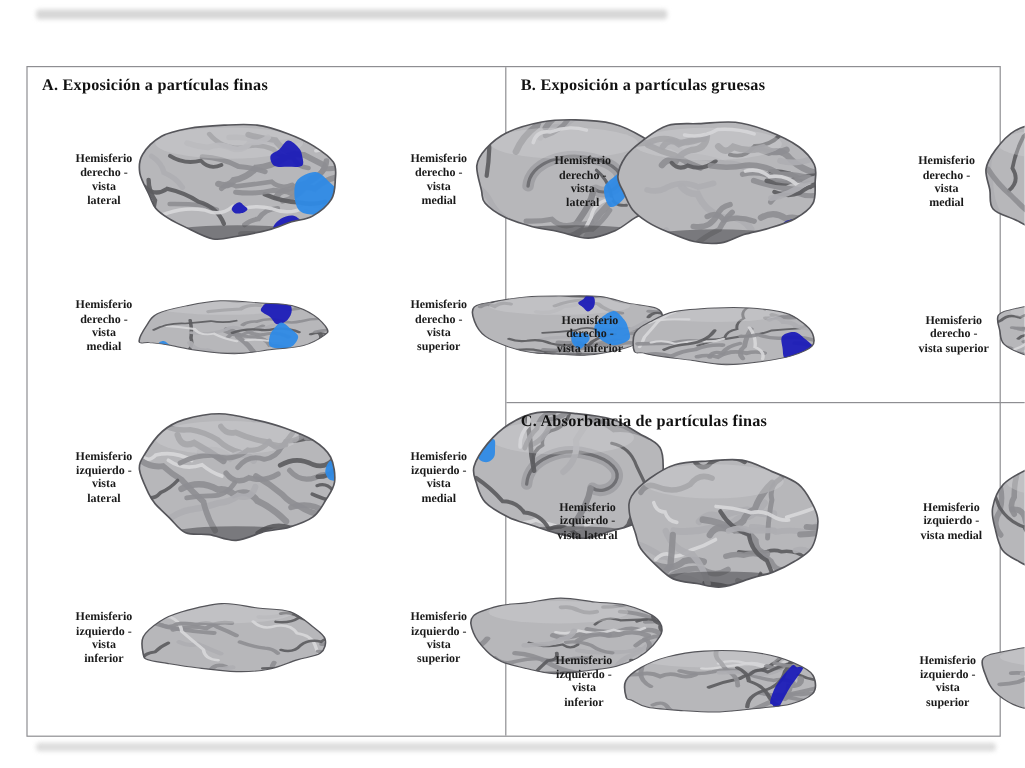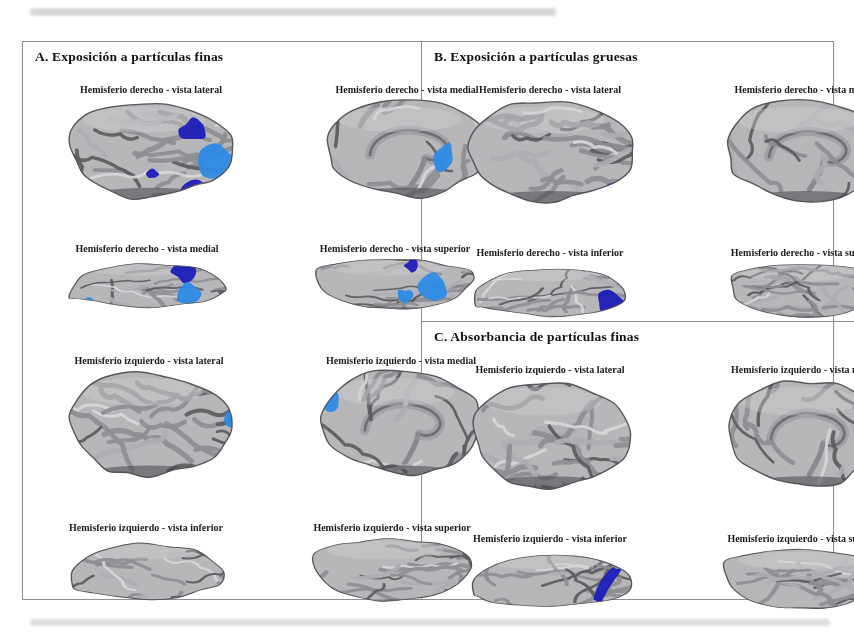--- a/index.html
+++ b/index.html
@@ -1,31 +1,31 @@
 <!DOCTYPE html>
 <html><head>
 <meta charset="utf-8">
 <style>
   html,body{margin:0;padding:0;background:#fff;}
   .page{position:relative;width:854px;height:640px;background:#ffffff;overflow:hidden;
         font-family:"Liberation Serif", serif;color:#111;}
   .artifact{position:absolute;background:#d7d7d7;filter:blur(1.6px);border-radius:3px;}
   .artifact.top{left:30px;top:8px;width:526px;height:8px;}
   .artifact.bottom{left:30px;top:619px;width:800px;height:7px;opacity:.85;}
-  .figure{position:absolute;left:22px;top:41px;width:810px;height:557px;
+  .figure{position:absolute;left:22px;top:55px;width:810px;height:557px;
           border:1px solid #8e8e92;display:flex;background:#fff;}
   .panel{box-sizing:border-box;}
   .pa{width:399px;border-right:1px solid #8e8e92;}
   .rightcol{flex:1;display:flex;flex-direction:column;}
   .pb{height:280px;border-bottom:1px solid #8e8e92;}
   .pc{flex:1;}
   .panel-title{font-size:13.5px;font-weight:bold;margin:7px 8px 3px 12px;letter-spacing:.2px;}
   .rows{display:flex;flex-direction:column;}
   .row{display:flex;margin-bottom:7px;}
-  .cell{width:50%;display:flex;flex-direction:column;align-items:center;}
+  .cell{width:50%;display:flex;flex-direction:row;align-items:center;}
   .cap{font-size:10px;font-weight:bold;line-height:1.15;margin-bottom:2px;text-align:center;color:#1a1a1a;}
   .brainbox{display:flex;align-items:center;justify-content:center;}
   svg.brain{display:block;}
   
   .pa .row:nth-child(1) svg{width:176px;height:106px;}
   .pa .row:nth-child(2) svg{width:168px;height:60px;}
   .pa .row:nth-child(3) svg{width:172px;height:114px;}
   .pa .row:nth-child(4) svg{width:166px;height:76px;}
   .pb .row:nth-child(1) svg{width:176px;height:110px;}
   .pb .row:nth-child(2) svg{width:164px;height:66px;}

